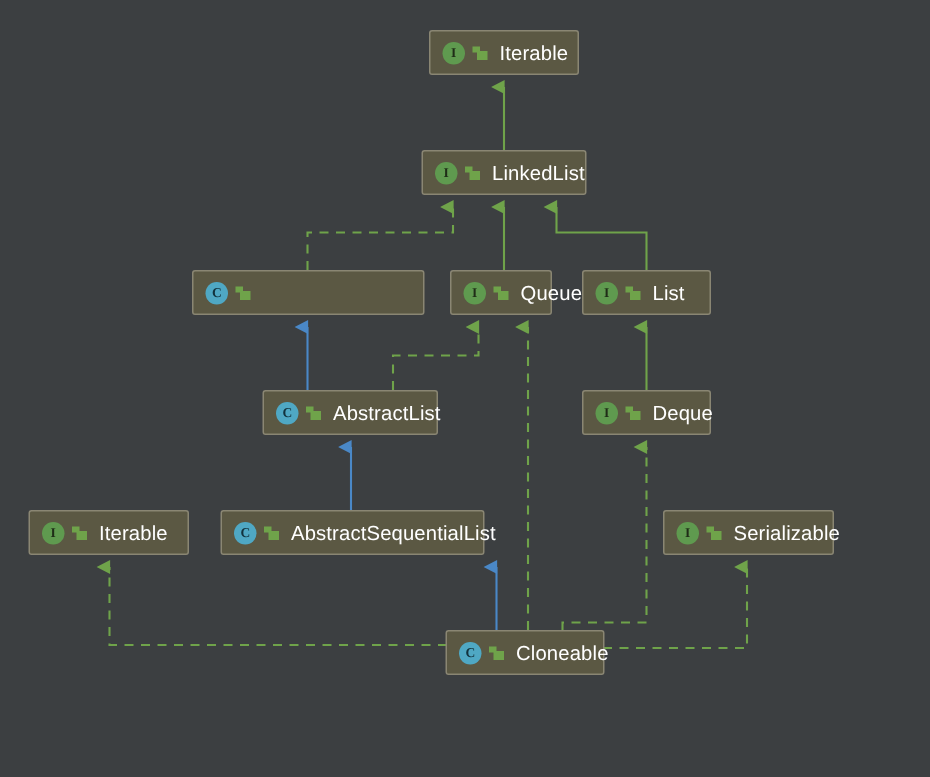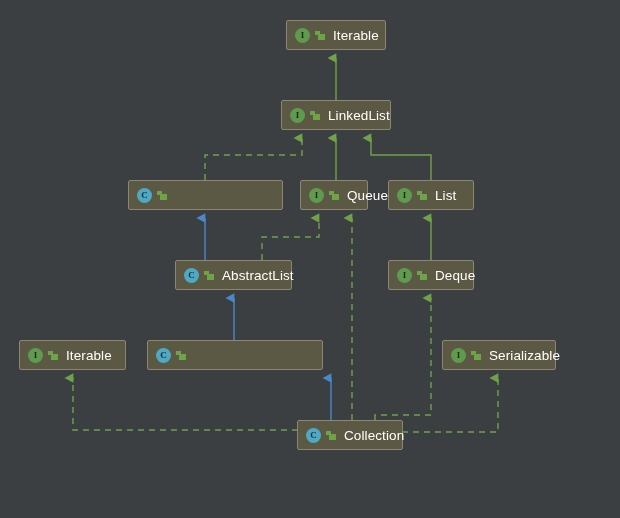--- a/index.html
+++ b/index.html
@@ -174,31 +174,32 @@
           <i class="b2"></i>
         </span>
         <span class="label">Iterable</span>
       </div>
       <div class="node" style="left: 147px; top: 340px; width: 176px;">
         <span class="type-icon cls">C</span>
         <span class="vis-icon">
           <i class="b1"></i>
           <i class="b2"></i>
         </span>
+        <span class="label">AbstractSequentialList</span>
       </div>
       <div class="node" style="left: 442px; top: 340px; width: 114px;">
         <span class="type-icon iface">I</span>
         <span class="vis-icon">
           <i class="b1"></i>
           <i class="b2"></i>
         </span>
         <span class="label">Serializable</span>
       </div>
       <div class="node" style="left: 297px; top: 420px; width: 106px;">
         <span class="type-icon cls">C</span>
         <span class="vis-icon">
           <i class="b1"></i>
           <i class="b2"></i>
         </span>
-        <span class="label">Collection</span>
+        <span class="label">Cloneable</span>
       </div>
     </div>
 </div>
 
 </body></html>

